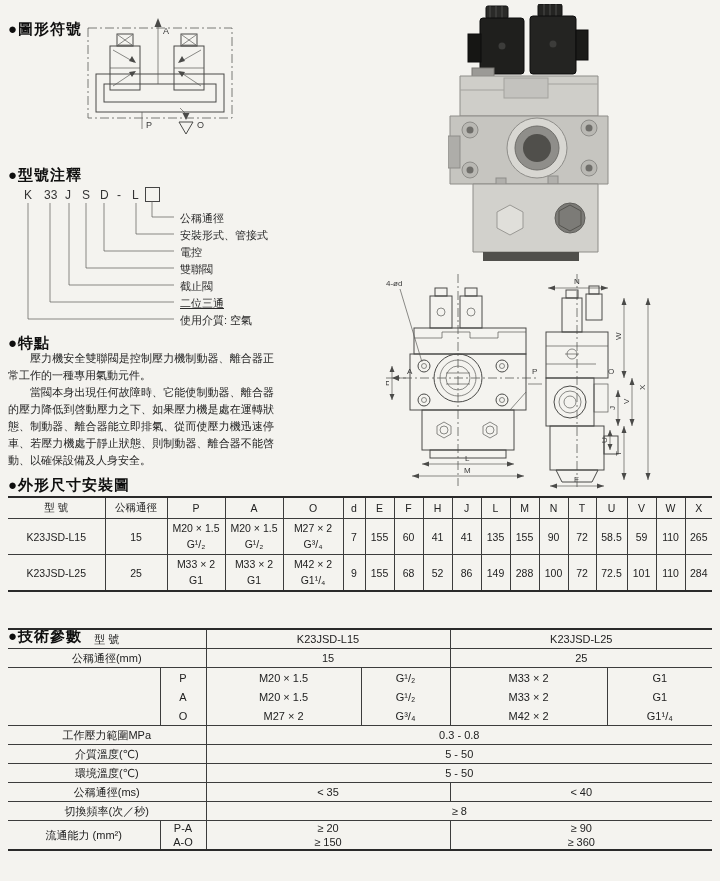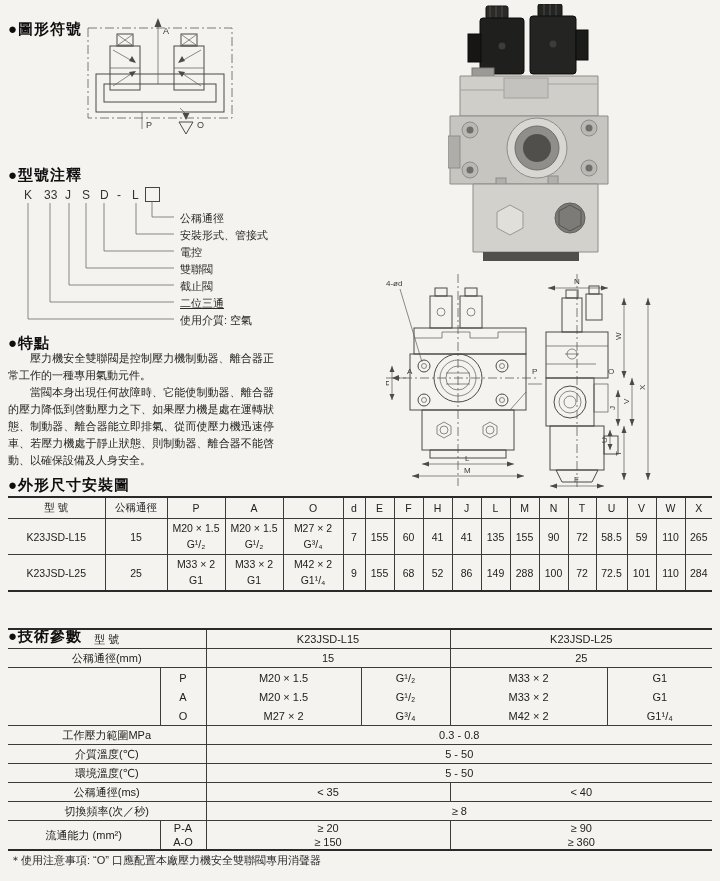--- a/index.html
+++ b/index.html
@@ -507,15 +507,14 @@
         <td colspan="2" class="vl nb">≥ 90</td>
       </tr>
       <tr class="flowrow">
         <td class="vl">A-O</td>
         <td colspan="2" class="vl">≥ 150</td>
         <td colspan="2" class="vl">≥ 360</td>
       </tr>
     </tbody>
   </table>
 
-  <div class="footer-note">＊使用注意事項: “O” 口應配置本廠壓力機安全雙聯閥專用消聲器</div>
 
 </div>
 
 </body></html>

